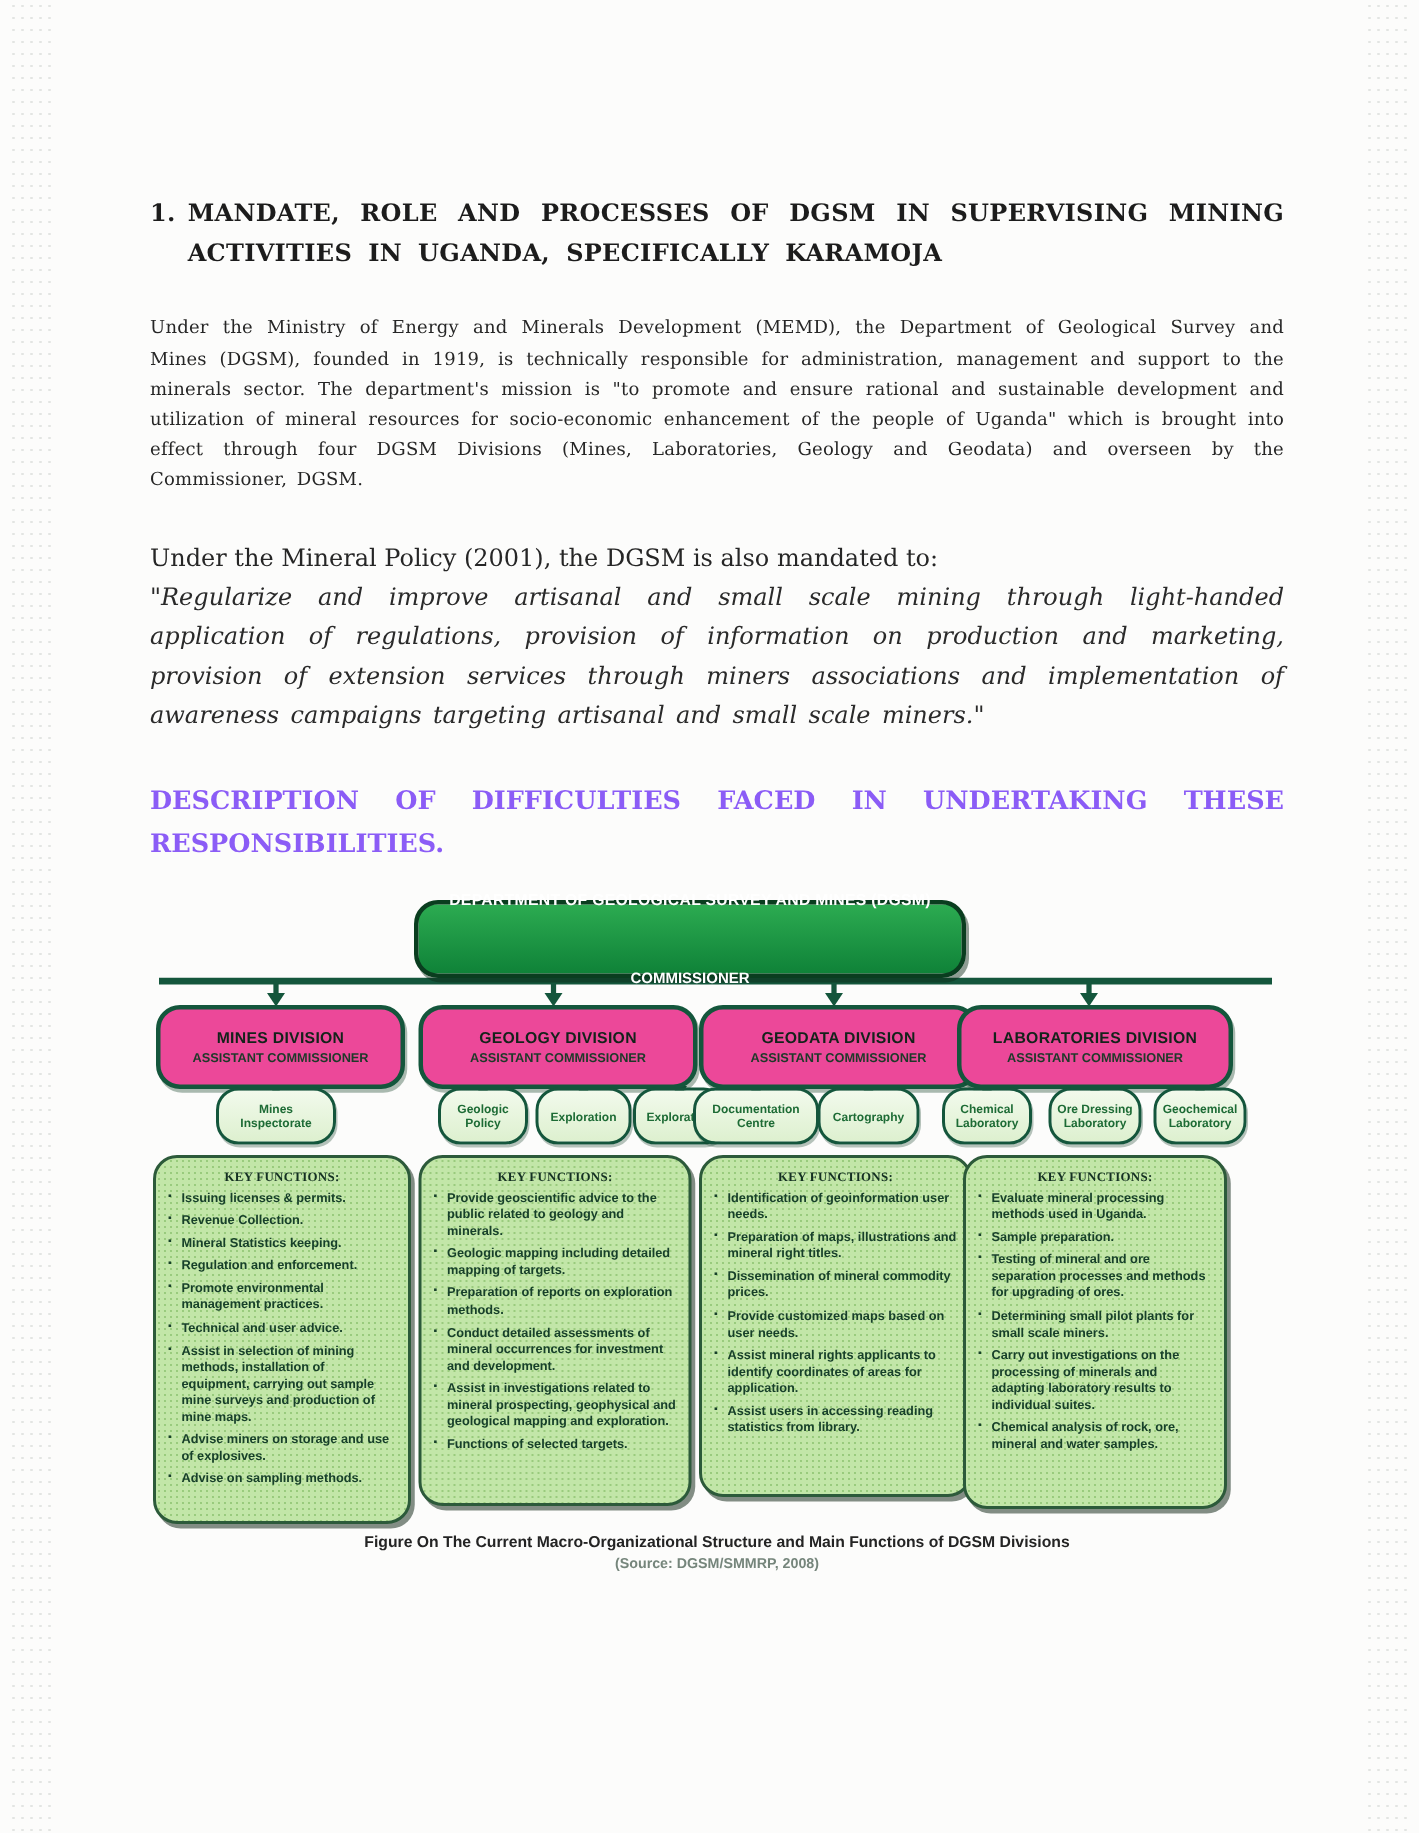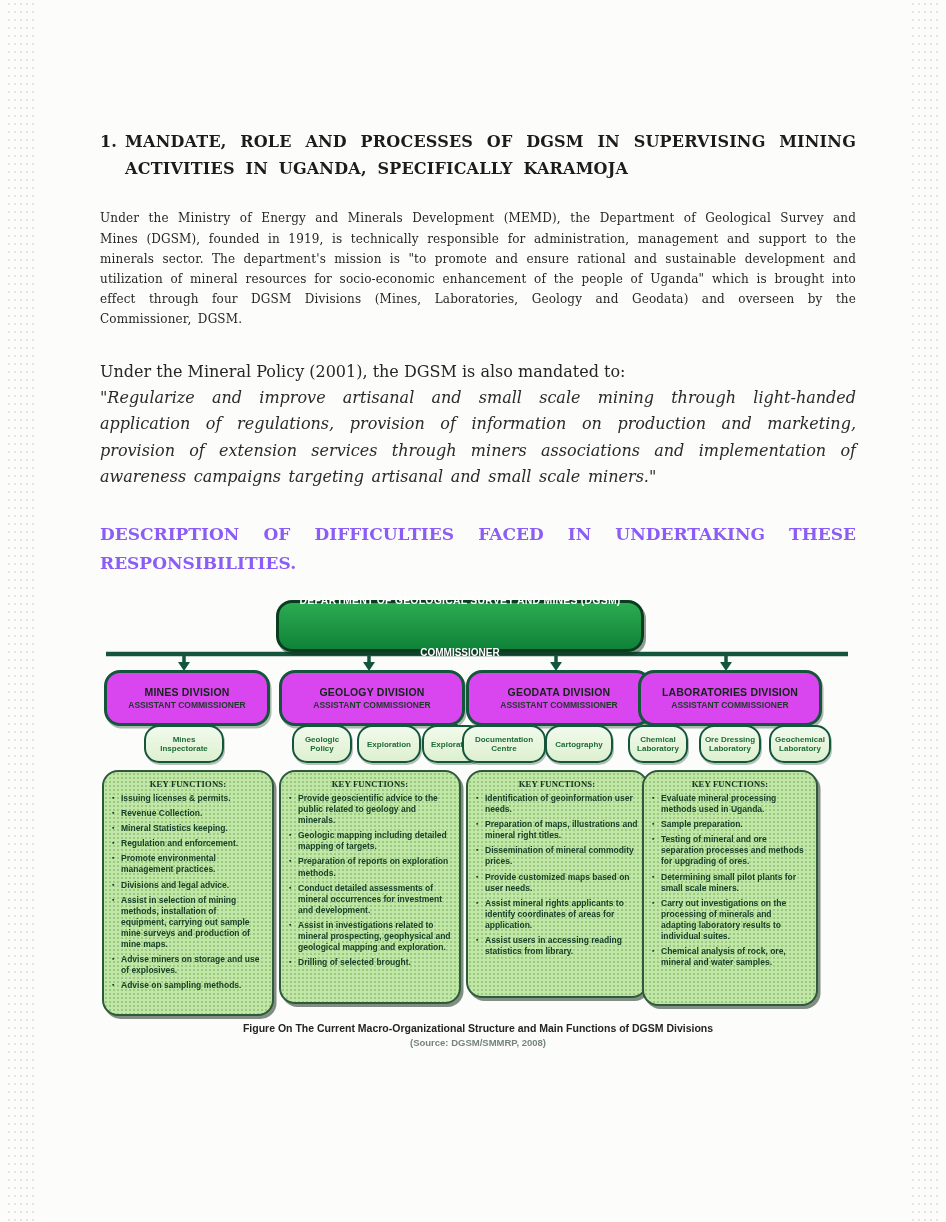--- a/index.html
+++ b/index.html
@@ -47,21 +47,21 @@
     border:3px solid #0a3d1f; border-radius:16px;
     box-shadow:2px 3px 0 rgba(10,40,20,.45);
     display:flex; flex-direction:column; align-items:center; justify-content:center;
     color:#fff; font-weight:bold; text-align:center;gap:39px;
   }
   .root-line1 { font-size:10.5px; letter-spacing:.2px; }
   .root-line2 { font-size:10px; margin-top:2px; }
 
   .division-box {
     position:absolute; top:78px; height:50px;
-    background:#d946ef; border:3px solid #14563c; border-radius:16px;
+    background:#ec4899; border:3px solid #14563c; border-radius:16px;
     box-shadow:1.5px 2.5px 0 rgba(15,60,35,.35);
     display:flex; flex-direction:column; align-items:center; justify-content:center;
     text-align:center;
   }
   .division-name { font-weight:bold; font-size:10.5px; color:#13231a; letter-spacing:.2px; }
   .division-role { font-weight:bold; font-size:8.5px; color:#1d3a29; margin-top:2px; }
 
   .unit-pill {
     position:absolute; top:133px; height:38px;
     background:linear-gradient(#f2faec,#ddf0cf);
@@ -189,35 +189,35 @@
       <div class="unit-pill" style="left:669px;width:62px">Geochemical Laboratory</div>
 
       <div class="kf-box" style="left:2px;width:172px;height:246px">
         <div class="kf-title">KEY FUNCTIONS:</div>
         <ul class="kf-list">
             <li>Issuing licenses &amp; permits.</li>
             <li>Revenue Collection.</li>
             <li>Mineral Statistics keeping.</li>
             <li>Regulation and enforcement.</li>
             <li>Promote environmental management practices.</li>
-            <li>Divisions and legal advice.</li>
+            <li>Technical and user advice.</li>
             <li>Assist in selection of mining methods, installation of equipment, carrying out sample mine surveys and production of mine maps.</li>
             <li>Advise miners on storage and use of explosives.</li>
             <li>Advise on sampling methods.</li>
           </ul>
       </div>
       <div class="kf-box" style="left:179px;width:182px;height:234px">
         <div class="kf-title">KEY FUNCTIONS:</div>
         <ul class="kf-list">
             <li>Provide geoscientific advice to the public related to geology and minerals.</li>
             <li>Geologic mapping including detailed mapping of targets.</li>
             <li>Preparation of reports on exploration methods.</li>
             <li>Conduct detailed assessments of mineral occurrences for investment and development.</li>
             <li>Assist in investigations related to mineral prospecting, geophysical and geological mapping and exploration.</li>
-            <li>Drilling of selected brought.</li>
+            <li>Functions of selected targets.</li>
           </ul>
       </div>
       <div class="kf-box" style="left:366px;width:182px;height:228px">
         <div class="kf-title">KEY FUNCTIONS:</div>
         <ul class="kf-list">
             <li>Identification of geoinformation user needs.</li>
             <li>Preparation of maps, illustrations and mineral right titles.</li>
             <li>Dissemination of mineral commodity prices.</li>
             <li>Provide customized maps based on user needs.</li>
             <li>Assist mineral rights applicants to identify coordinates of areas for application.</li>

